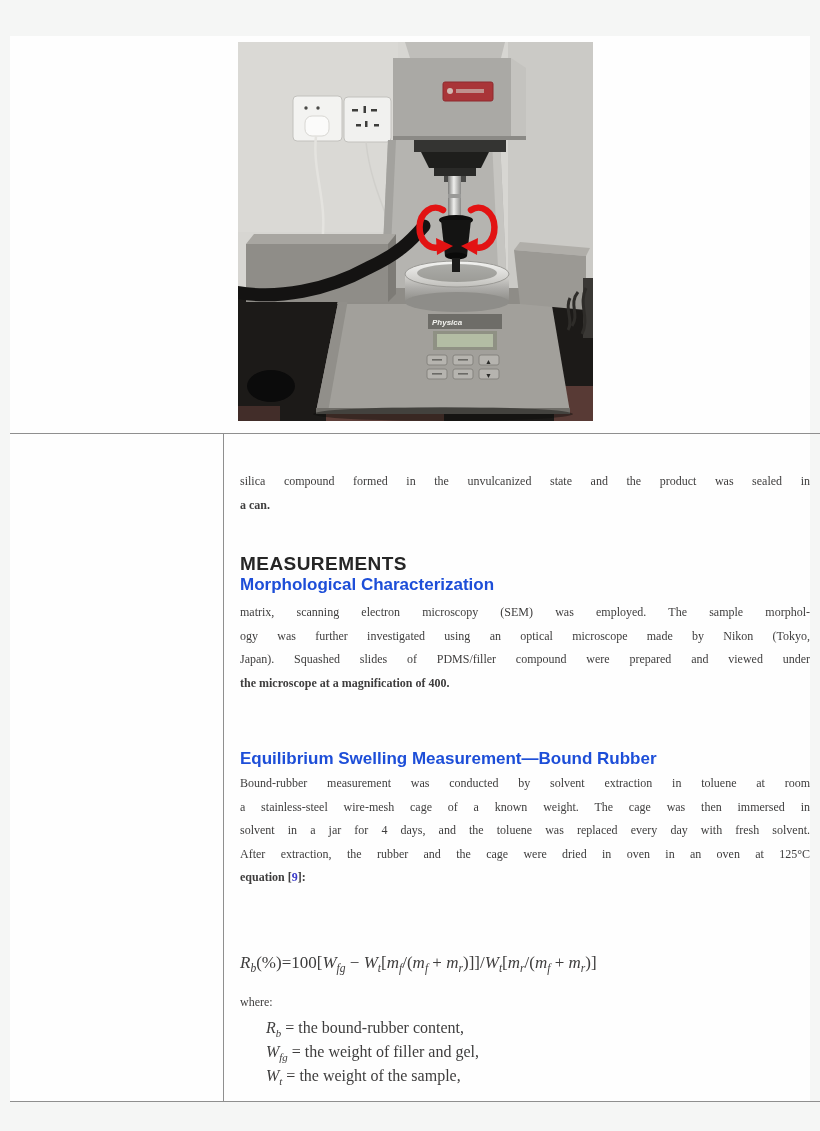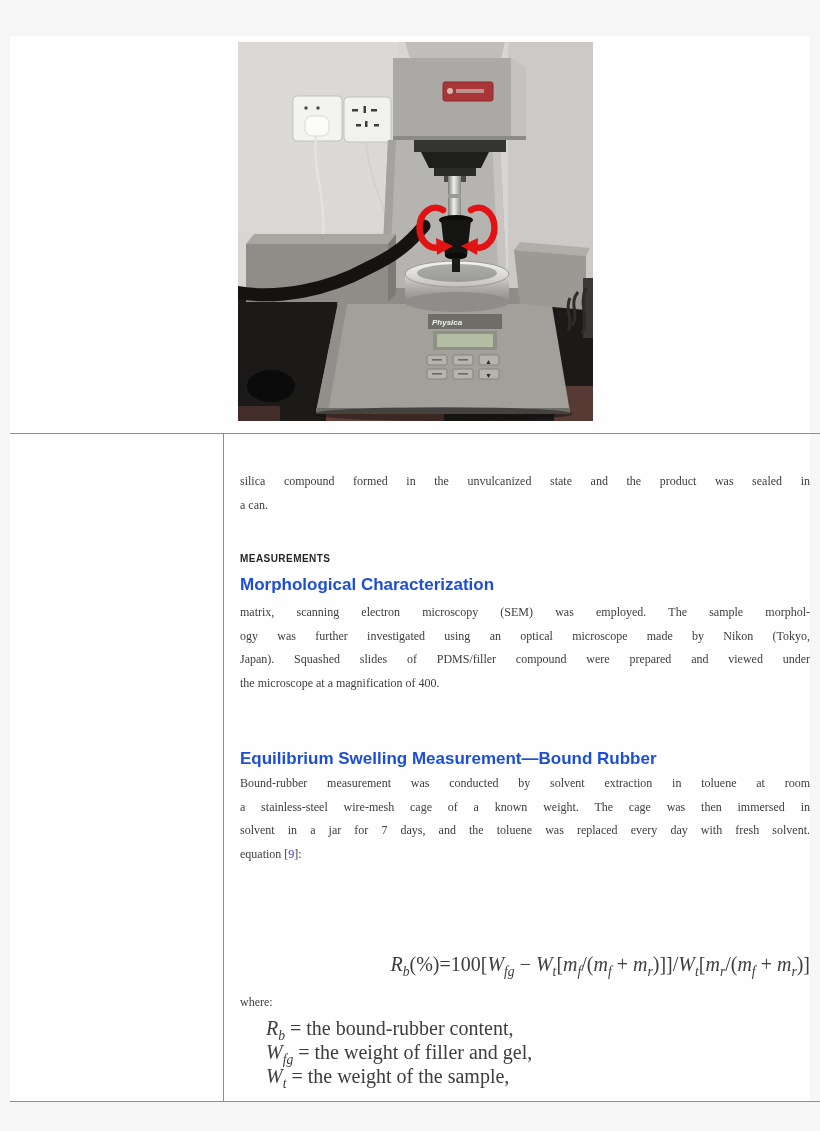--- a/index.html
+++ b/index.html
@@ -15,38 +15,38 @@
   }
   .hline { position:absolute; left:10px; width:810px; height:1px; background:#8f8f8f; }
   .vline { position:absolute; left:223px; top:434px; width:1px; height:668px; background:#8f8f8f; }
 
   .figure-wrap { position:absolute; left:238px; top:42px; width:355px; height:379px; }
   .figure-wrap svg { display:block; }
 
   .block { position:absolute; left:240px; width:570px; color:#3e3d3d; }
   .body-text { font-size:12px; line-height:23.5px; }
   .jline { text-align:justify; text-align-last:justify; white-space:normal; }
-  .jline-last { text-align-last:left; }
+  .jline-last { text-align-last:left;font-weight:bold; }
 
   .sec-heading {
     font-family:"Liberation Sans", sans-serif; font-weight:bold;
-    font-size:10px; letter-spacing:.45px; color:#262626;
+    font-size:19px; letter-spacing:.45px; color:#262626;
   }
   .sub-heading {
     font-family:"Liberation Sans", sans-serif; font-weight:bold;
     font-size:17px; color:#1d4ed8;
   }
   .cite { color:#3a3ac8; }
   .equation {
-    text-align:right; font-size:20px; color:#3e3d3d; font-family:"Liberation Serif", serif;
+    text-align:left; font-size:17px; color:#3e3d3d; font-family:"Liberation Serif", serif;
   }
   .equation i, .def-sym i, .def-sym { font-style:italic; }
   sub { font-size:68%; line-height:0; }
   .where-label { font-size:12px; }
-  .def-list { font-size:20px; line-height:24px; }
+  .def-list { font-size:16px; line-height:24px; }
   .def-row { padding-left:26px; }
   .def-sym sub { font-style:italic; }
 </style>
 </head>
 <body>
 
 <div class="card"></div>
 
 <div class="figure-wrap">
   <svg width="355" height="379" viewBox="0 0 355 379" role="img" aria-label="Photograph of a Physica rotational rheometer on a dark lab bench beside wall power outlets; red curved arrows indicate rotation of the measuring spindle">
@@ -210,21 +210,22 @@
     <div class="jline">Japan). Squashed slides of PDMS/filler compound were prepared and viewed under</div>
     <div class="jline jline-last">the microscope at a magnification of 400.</div>
   </div>
 
 <div class="block sub-heading" style="top:749px">Equilibrium Swelling Measurement—Bound Rubber</div>
 
 <div class="block body-text" style="top:772px">
   <div>
       <div class="jline">Bound-rubber measurement was conducted by solvent extraction in toluene at room</div>
       <div class="jline">a stainless-steel wire-mesh cage of a known weight. The cage was then immersed in</div>
-      <div class="jline">solvent in a jar for 7 days, and the toluene was replaced every day with fresh solvent.</div>
+      <div class="jline">solvent in a jar for 4 days, and the toluene was replaced every day with fresh solvent.</div>
+      <div class="jline">After extraction, the rubber and the cage were dried in oven in an oven at 125°C</div>
     </div>
   <div class="jline jline-last"><span>equation [</span><span class="cite">9</span><span>]:</span></div>
 </div>
 
 <div class="block equation" style="top:953px"><i>R</i><sub><i>b</i></sub>(%)=100[<i>W</i><sub><i>fg</i></sub> − <i>W</i><sub><i>t</i></sub>[<i>m</i><sub><i>f</i></sub>/(<i>m</i><sub><i>f</i></sub> + <i>m</i><sub><i>r</i></sub>)]]/<i>W</i><sub><i>t</i></sub>[<i>m</i><sub><i>r</i></sub>/(<i>m</i><sub><i>f</i></sub> + <i>m</i><sub><i>r</i></sub>)]</div>
 
 <div class="block where-label" style="top:995px">where:</div>
 
 <div class="block def-list" style="top:1016px">
     <div class="def-row"><span class="def-sym"><i>R</i><sub><i>b</i></sub></span> = <span>the bound-rubber content,</span></div>

